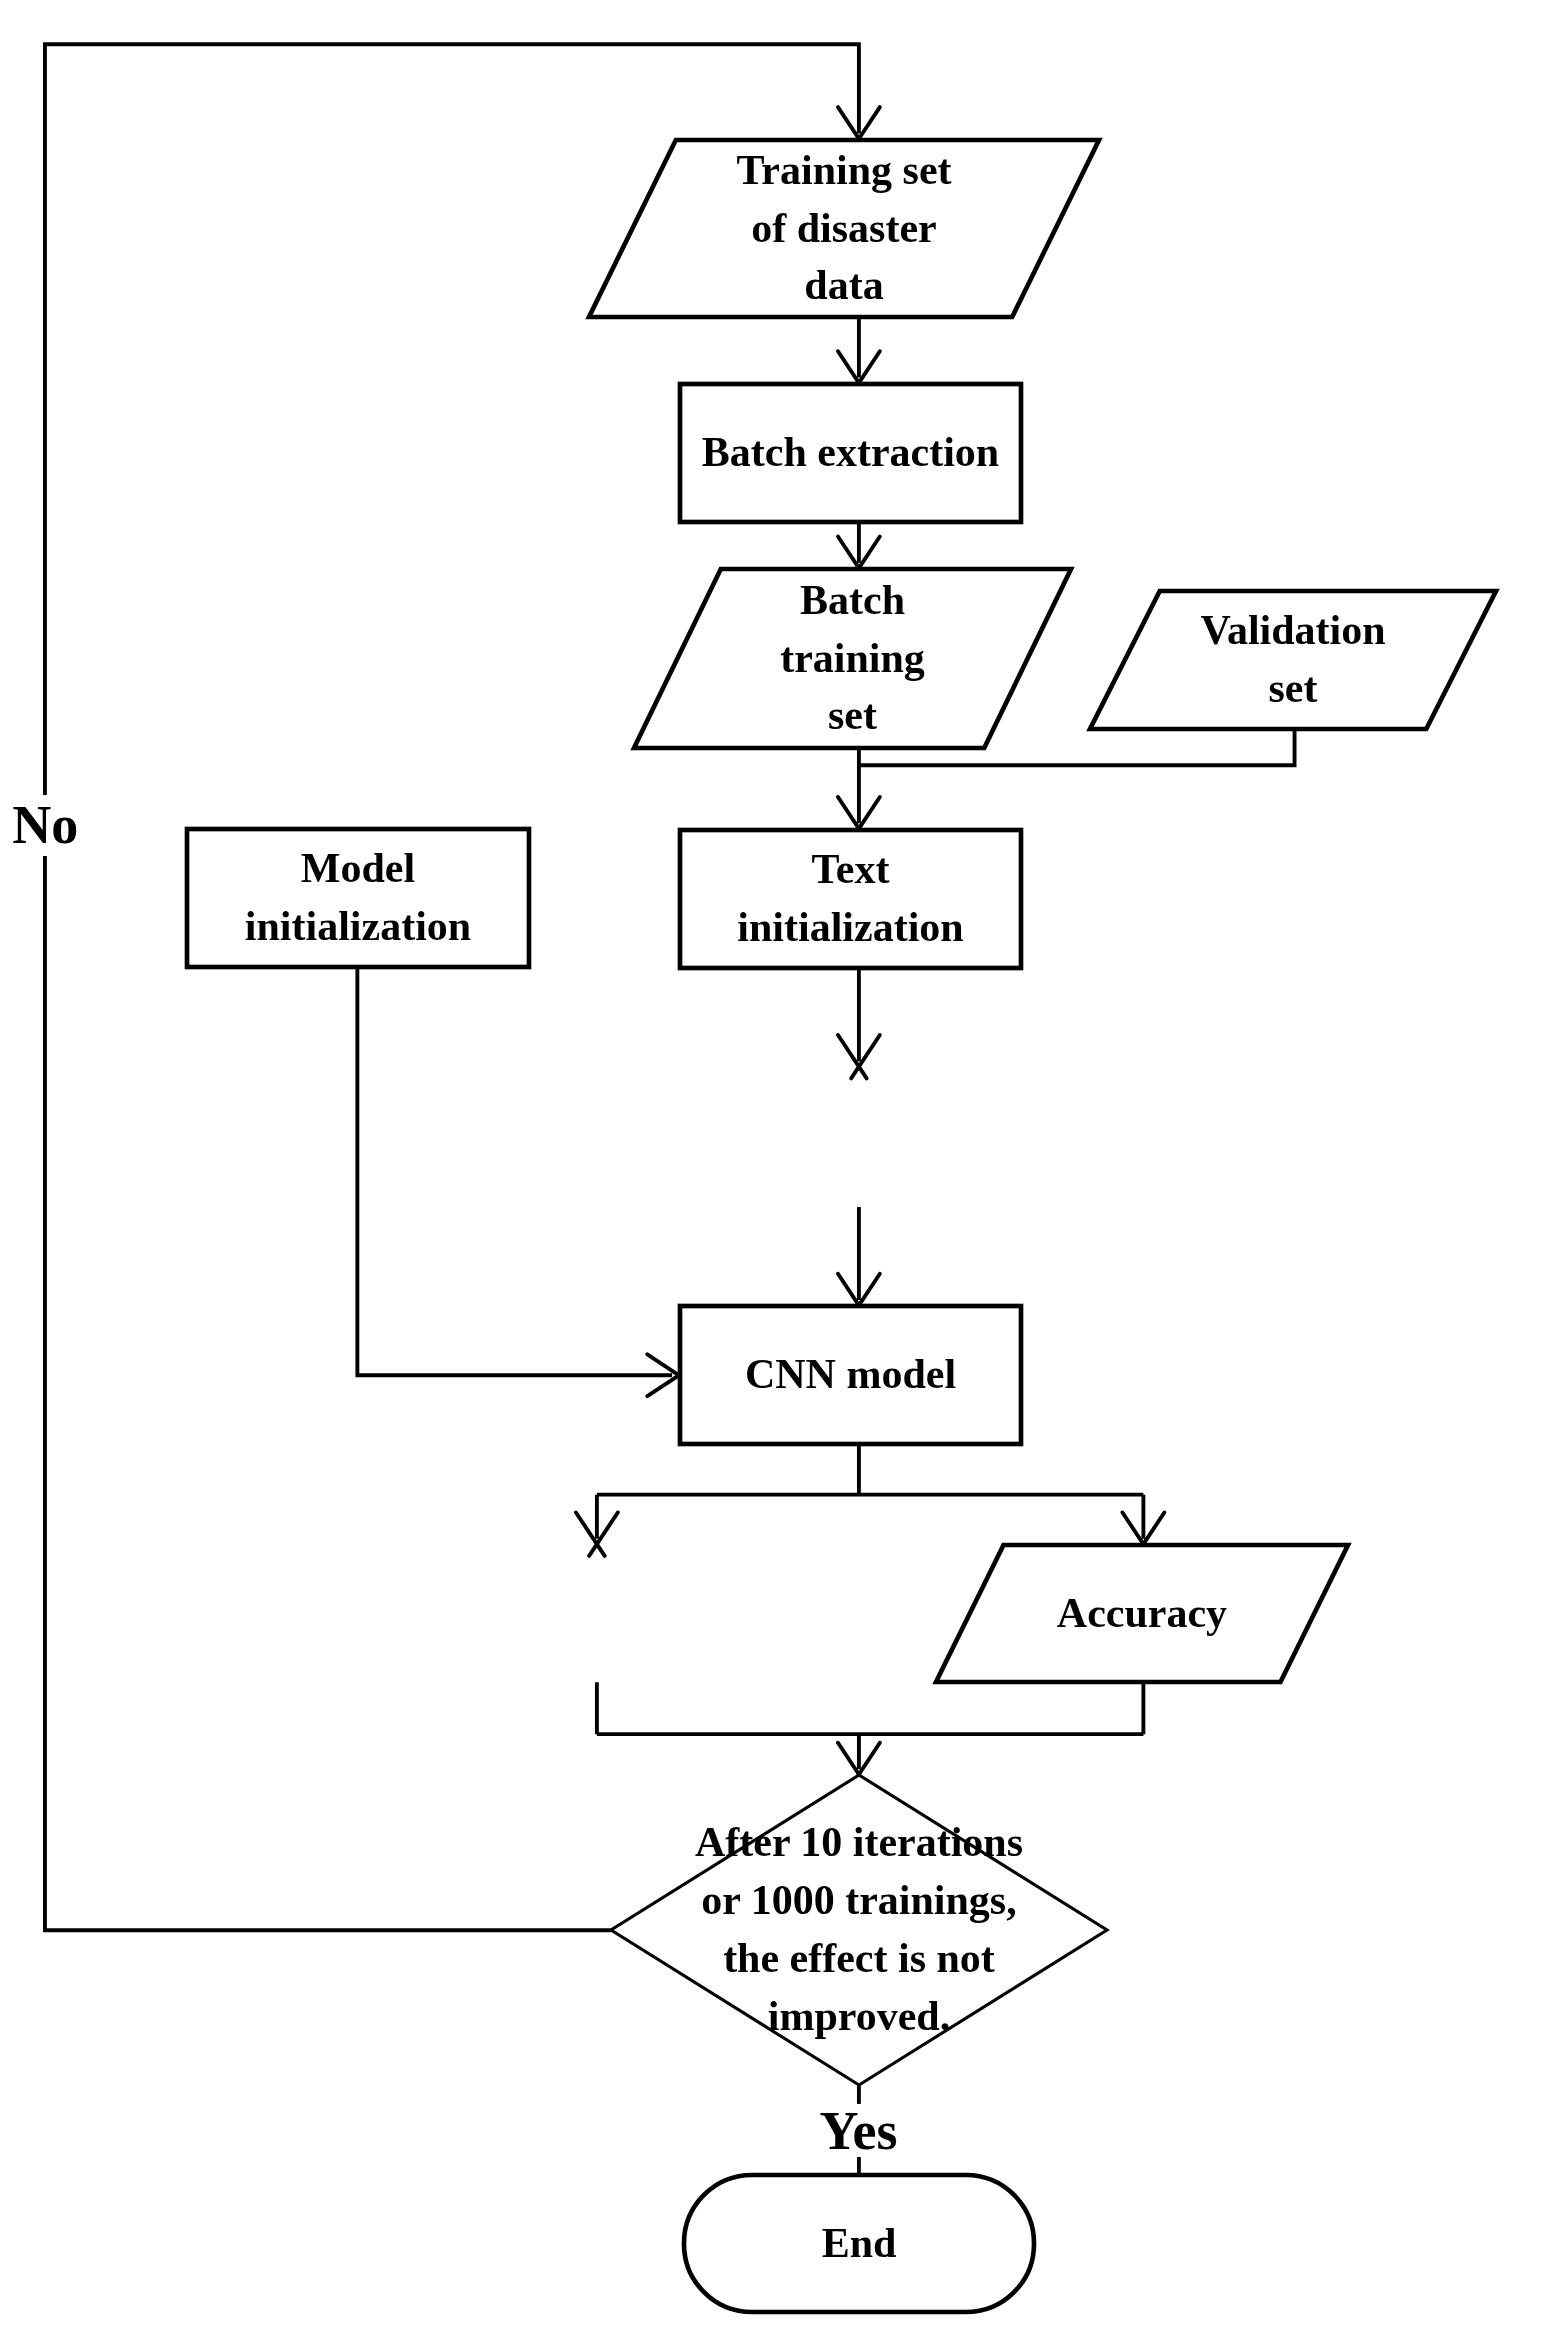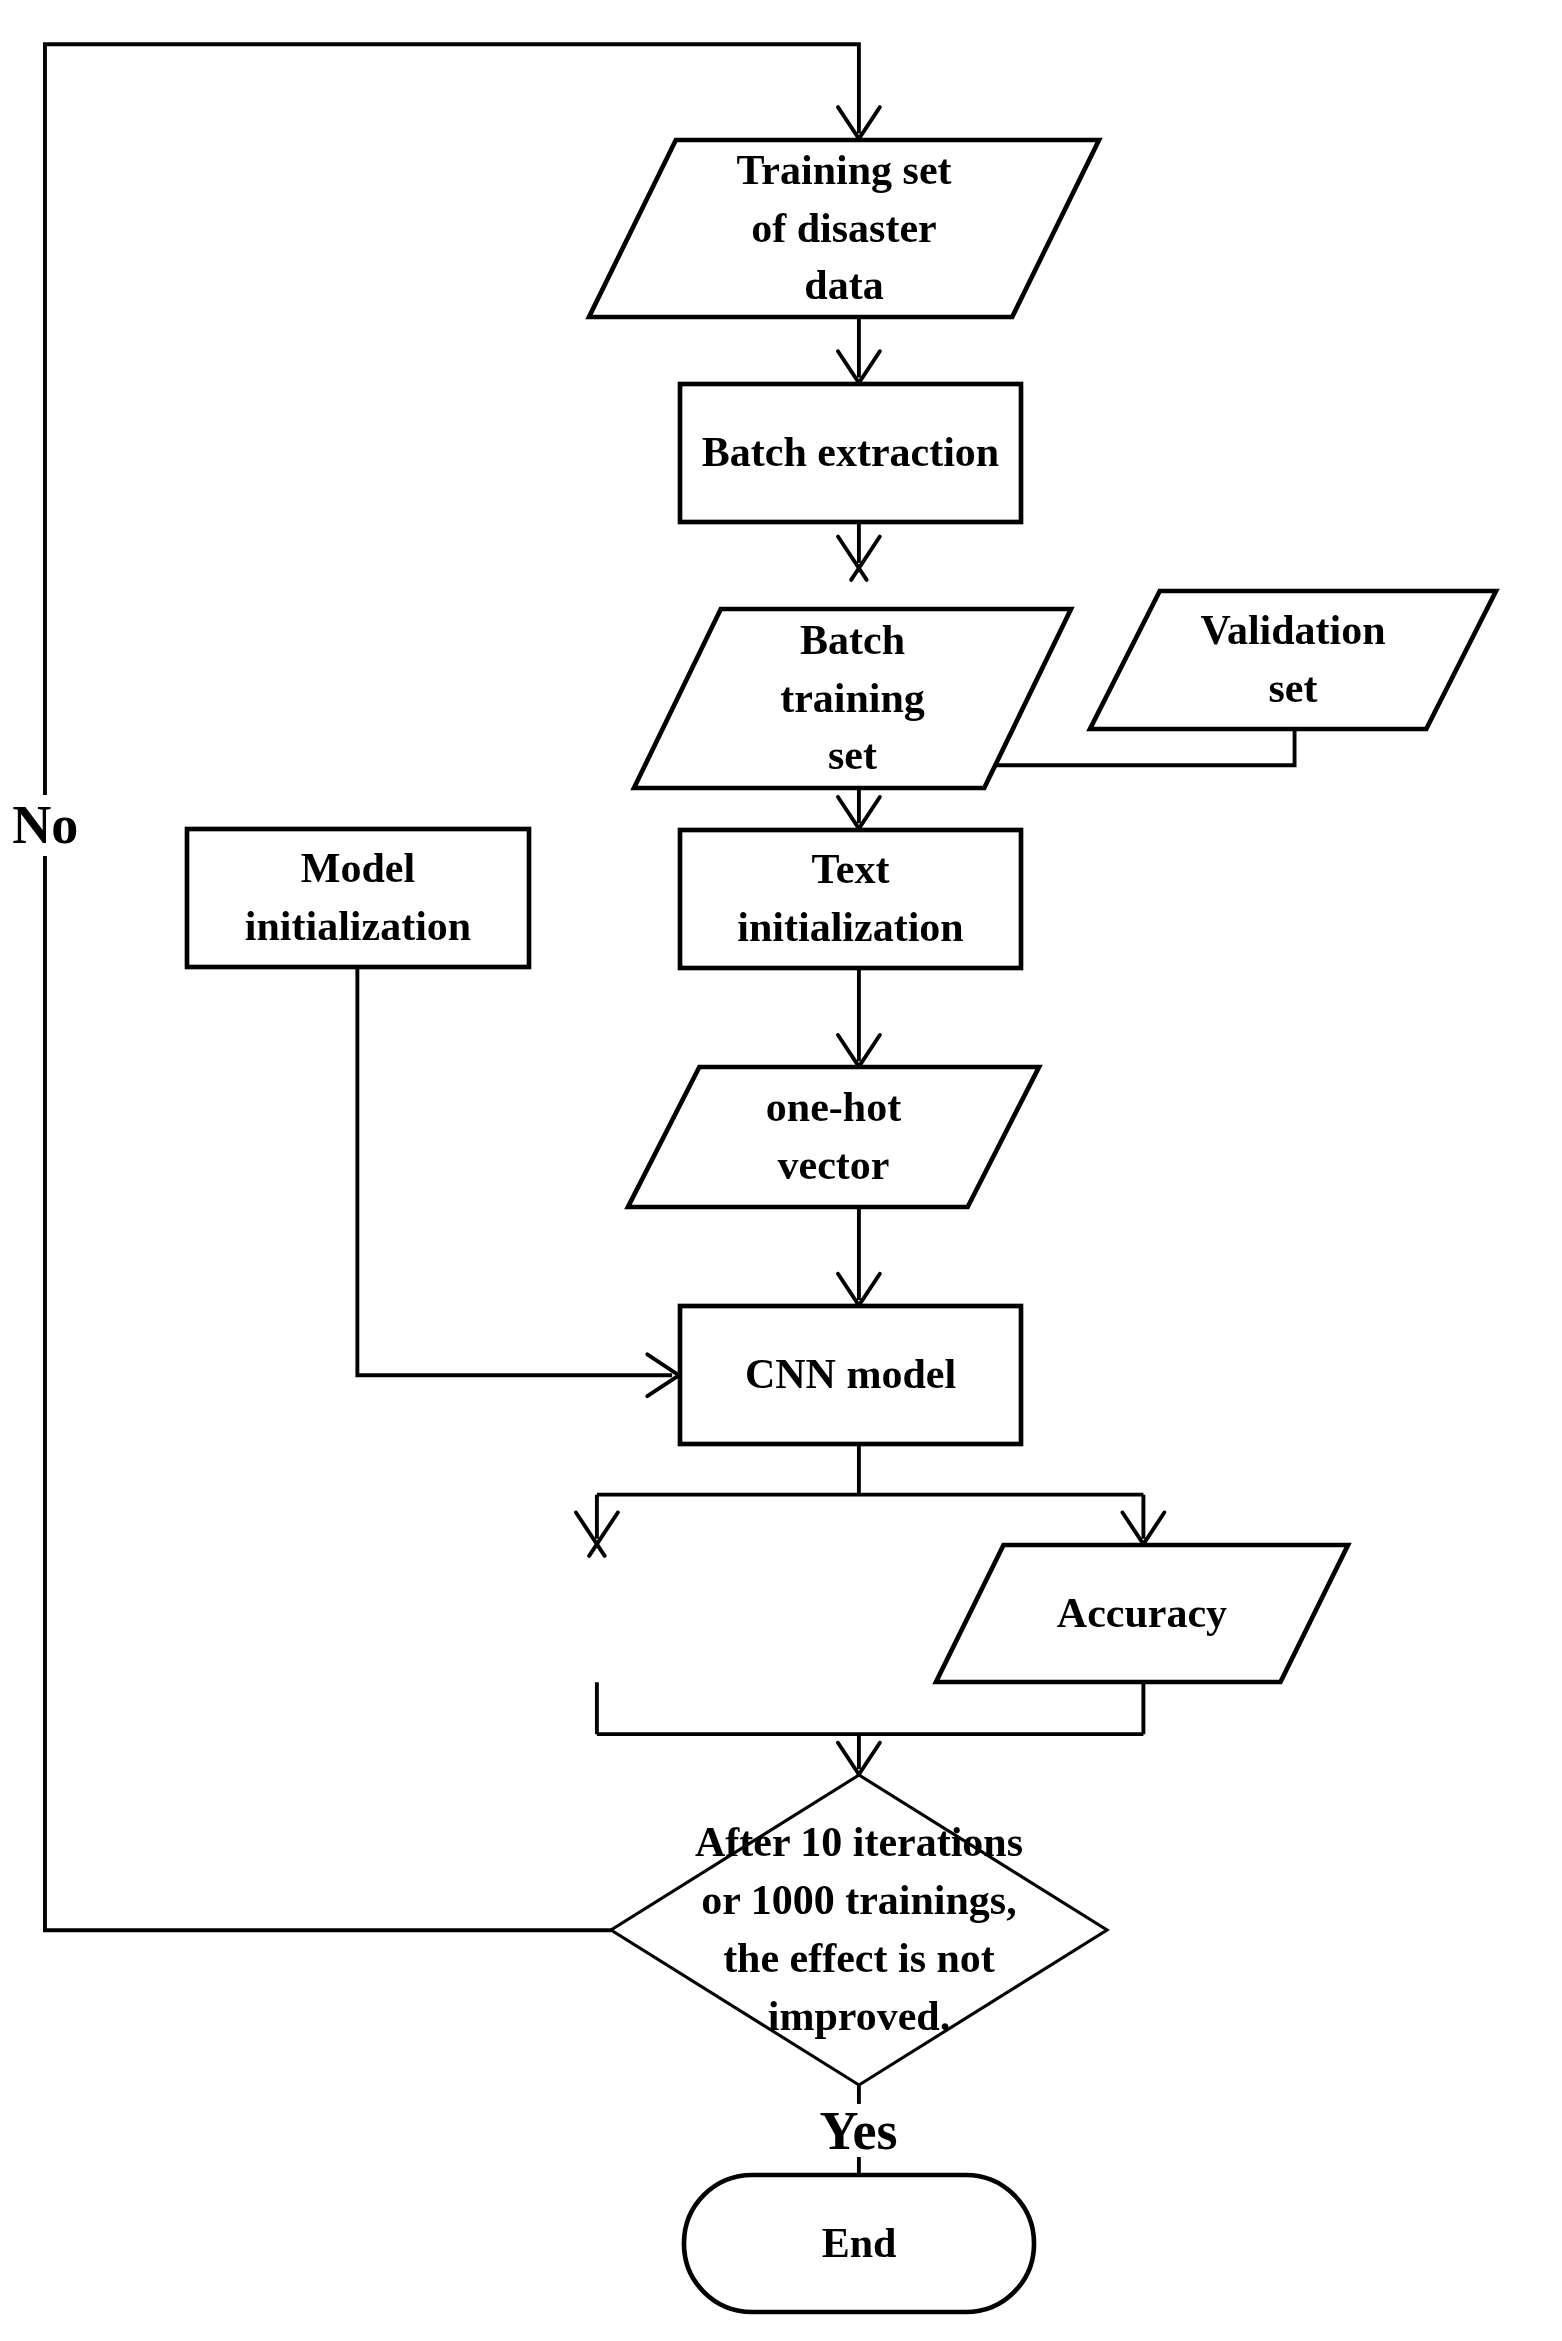--- a/index.html
+++ b/index.html
@@ -129,21 +129,21 @@
 data</div>
   </div>
 
   <div class="node" style="left:680px; top:384px; width:341px; height:138px;">
     <svg class="shape" viewBox="0 0 440 178" preserveAspectRatio="none">
       <rect x="0" y="0" width="440" height="178"></rect>
     </svg>
     <div class="label">Batch extraction</div>
   </div>
 
-  <div class="node" style="left:634px; top:569px; width:437px; height:179px;margin-top:40px;">
+  <div class="node" style="left:634px; top:569px; width:437px; height:179px;">
     <svg class="shape" viewBox="0 0 564 231" preserveAspectRatio="none">
       <polygon points="112,0 564,0 452,231 0,231"></polygon>
     </svg>
     <div class="label">Batch
 training
 set</div>
   </div>
 
   <div class="node" style="left:1090px; top:591px; width:406px; height:138px;">
     <svg class="shape" viewBox="0 0 524 178" preserveAspectRatio="none">
@@ -162,27 +162,20 @@
   </div>
 
   <div class="node" style="left:680px; top:830px; width:341px; height:138px;">
     <svg class="shape" viewBox="0 0 440 178" preserveAspectRatio="none">
       <rect x="0" y="0" width="440" height="178"></rect>
     </svg>
     <div class="label">Text
 initialization</div>
   </div>
 
-  <div class="node" style="left:628px; top:1067px; width:411px; height:140px;">
-    <svg class="shape" viewBox="0 0 530 180" preserveAspectRatio="none">
-      <polygon points="92,0 530,0 438,180 0,180"></polygon>
-    </svg>
-    <div class="label">one-hot
-vector</div>
-  </div>
 
   <div class="node" style="left:680px; top:1306px; width:341px; height:138px;">
     <svg class="shape" viewBox="0 0 440 178" preserveAspectRatio="none">
       <rect x="0" y="0" width="440" height="178"></rect>
     </svg>
     <div class="label">CNN model</div>
   </div>
 
 
   <div class="node" style="left:936px; top:1545px; width:412px; height:137px;">

